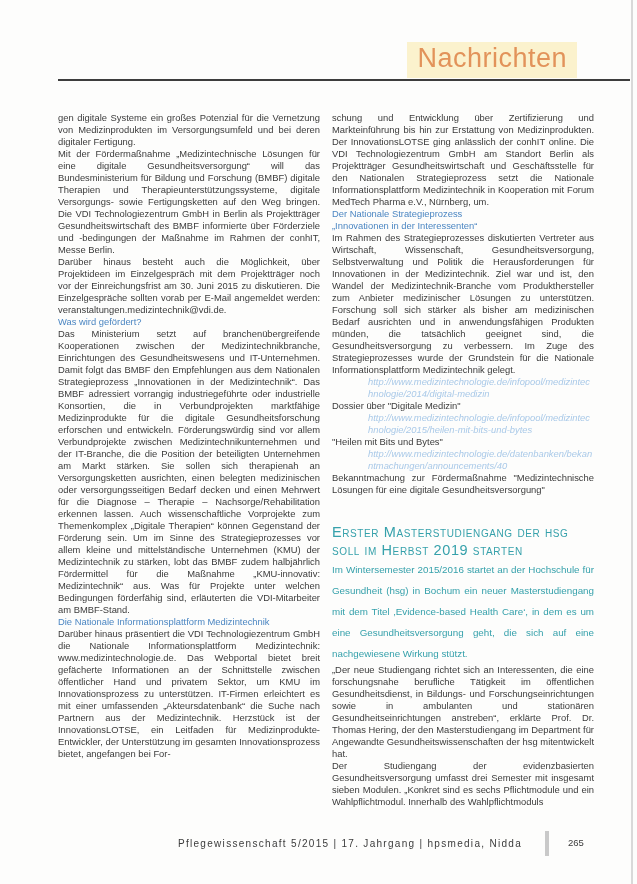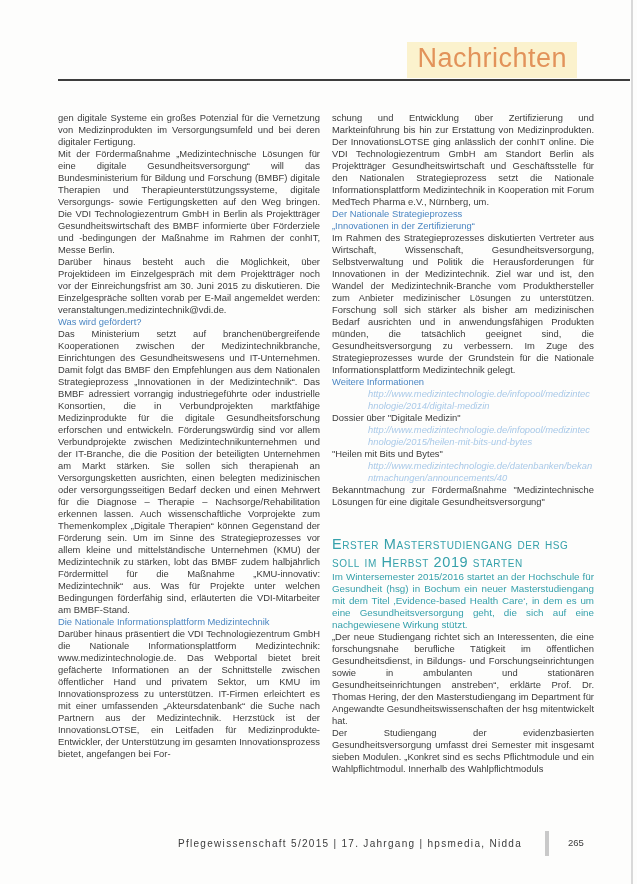--- a/index.html
+++ b/index.html
@@ -20,21 +20,21 @@
   .col p{margin:0;}
   .block-gap{margin-top:12px;}
   .subhead{color:#4b86c2;}
   .link-url{color:#a9c9e8;font-style:italic;word-break:break-all;display:block;margin-left:36px;}
   .link-caption{display:block;}
   .teal{color:#36a1ab;}
   .section-head{
     color:#36a1ab;font-variant:small-caps;font-size:14.5px;line-height:17.5px;
     letter-spacing:.6px;text-align:left;margin-top:28px;
   }
-  .teal-intro{margin-top:12px;font-size:9.8px;line-height:12px;}
+  .teal-intro{margin-top:12px;font-size:9.8px;line-height:21px;}
   .footer-text{
     position:absolute;top:838px;left:175px;width:350px;text-align:center;
     font-size:10px;letter-spacing:1.3px;color:#3b3b3b;white-space:nowrap;
   }
   .footer-bar{position:absolute;top:831px;left:545px;width:4px;height:25px;background:#c9c9c9;}
   .page-num{position:absolute;top:837px;left:568px;font-size:9.5px;color:#3b3b3b;}
 </style>
 </head>
 <body>
 
@@ -52,25 +52,24 @@
       <p class="subhead block-gap">Was wird gefördert?</p>
       <p>Das Ministerium setzt auf branchenübergreifende Kooperationen zwischen der Medizintechnikbranche, Einrichtungen des Gesundheitswesens und IT-Unternehmen. Damit folgt das BMBF den Empfehlungen aus dem Nationalen Strategieprozess „Innovationen in der Medizintechnik“. Das BMBF adressiert vorrangig industriegeführte oder industrielle Konsortien, die in Verbundprojekten marktfähige Medizinprodukte für die digitale Gesundheitsforschung erforschen und entwickeln. Förderungswürdig sind vor allem Verbundprojekte zwischen Medizintechnikunternehmen und der IT-Branche, die die Position der beteiligten Unternehmen am Markt stärken. Sie sollen sich therapienah an Versorgungsketten ausrichten, einen belegten medizinischen oder versorgungsseitigen Bedarf decken und einen Mehrwert für die Diagnose – Therapie – Nachsorge/Rehabilitation erkennen lassen. Auch wissenschaftliche Vorprojekte zum Themenkomplex „Digitale Therapien“ können Gegenstand der Förderung sein. Um im Sinne des Strategieprozesses vor allem kleine und mittelständische Unternehmen (KMU) der Medizintechnik zu stärken, lobt das BMBF zudem halbjährlich Fördermittel für die Maßnahme „KMU-innovativ: Medizintechnik“ aus. Was für Projekte unter welchen Bedingungen förderfähig sind, erläuterten die VDI-Mitarbeiter am BMBF-Stand.</p>
       <p class="subhead block-gap">Die Nationale Informationsplattform Medizintechnik</p>
       <p>Darüber hinaus präsentiert die VDI Technologiezentrum GmbH die Nationale Informationsplattform Medizintechnik: www.medizintechnologie.de. Das Webportal bietet breit gefächerte Informationen an der Schnittstelle zwischen öffentlicher Hand und privatem Sektor, um KMU im Innovationsprozess zu unterstützen. IT-Firmen erleichtert es mit einer umfassenden „Akteursdatenbank“ die Suche nach Partnern aus der Medizintechnik. Herzstück ist der InnovationsLOTSE, ein Leitfaden für Medizinprodukte-Entwickler, der Unterstützung im gesamten Innovationsprozess bietet, angefangen bei For-</p>
     </div>
 
     <div class="col">
       <p>schung und Entwicklung über Zertifizierung und Markteinführung bis hin zur Erstattung von Medizinprodukten. Der InnovationsLOTSE ging anlässlich der conhIT online. Die VDI Technologiezentrum GmbH am Standort Berlin als Projektträger Gesundheitswirtschaft und Geschäftsstelle für den Nationalen Strategieprozess setzt die Nationale Informationsplattform Medizintechnik in Kooperation mit Forum MedTech Pharma e.V., Nürnberg, um.</p>
       <p class="subhead block-gap">
         <span>Der Nationale Strategieprozess</span><br>
-        <span>„Innovationen in der Zertifizierung“</span>
+        <span>„Innovationen in der Interessenten“</span>
       </p>
       <p>Im Rahmen des Strategieprozesses diskutierten Vertreter aus Wirtschaft, Wissenschaft, Gesundheitsversorgung, Selbstverwaltung und Politik die Herausforderungen für Innovationen in der Medizintechnik. Ziel war und ist, den Wandel der Medizintechnik-Branche vom Produkthersteller zum Anbieter medizinischer Lösungen zu unterstützen. Forschung soll sich stärker als bisher am medizinischen Bedarf ausrichten und in anwendungsfähigen Produkten münden, die tatsächlich geeignet sind, die Gesundheitsversorgung zu verbessern. Im Zuge des Strategieprozesses wurde der Grundstein für die Nationale Informationsplattform Medizintechnik gelegt.</p>
 
-      <p class="subhead block-gap">Weitere Informationen</p>
       <div>
         <span class="link-url">http://www.medizintechnologie.de/infopool/medizintechnologie/2014/digital-medizin</span>
         <span class="link-caption">Dossier über "Digitale Medizin"</span>
         <span class="link-url">http://www.medizintechnologie.de/infopool/medizintechnologie/2015/heilen-mit-bits-und-bytes</span>
         <span class="link-caption">"Heilen mit Bits und Bytes"</span>
         <span class="link-url">http://www.medizintechnologie.de/datenbanken/bekanntmachungen/announcements/40</span>
         <span class="link-caption">Bekanntmachung zur Fördermaßnahme "Medizintechnische Lösungen für eine digitale Gesundheitsversorgung"</span>
       </div>
 
       <div class="section-head">

